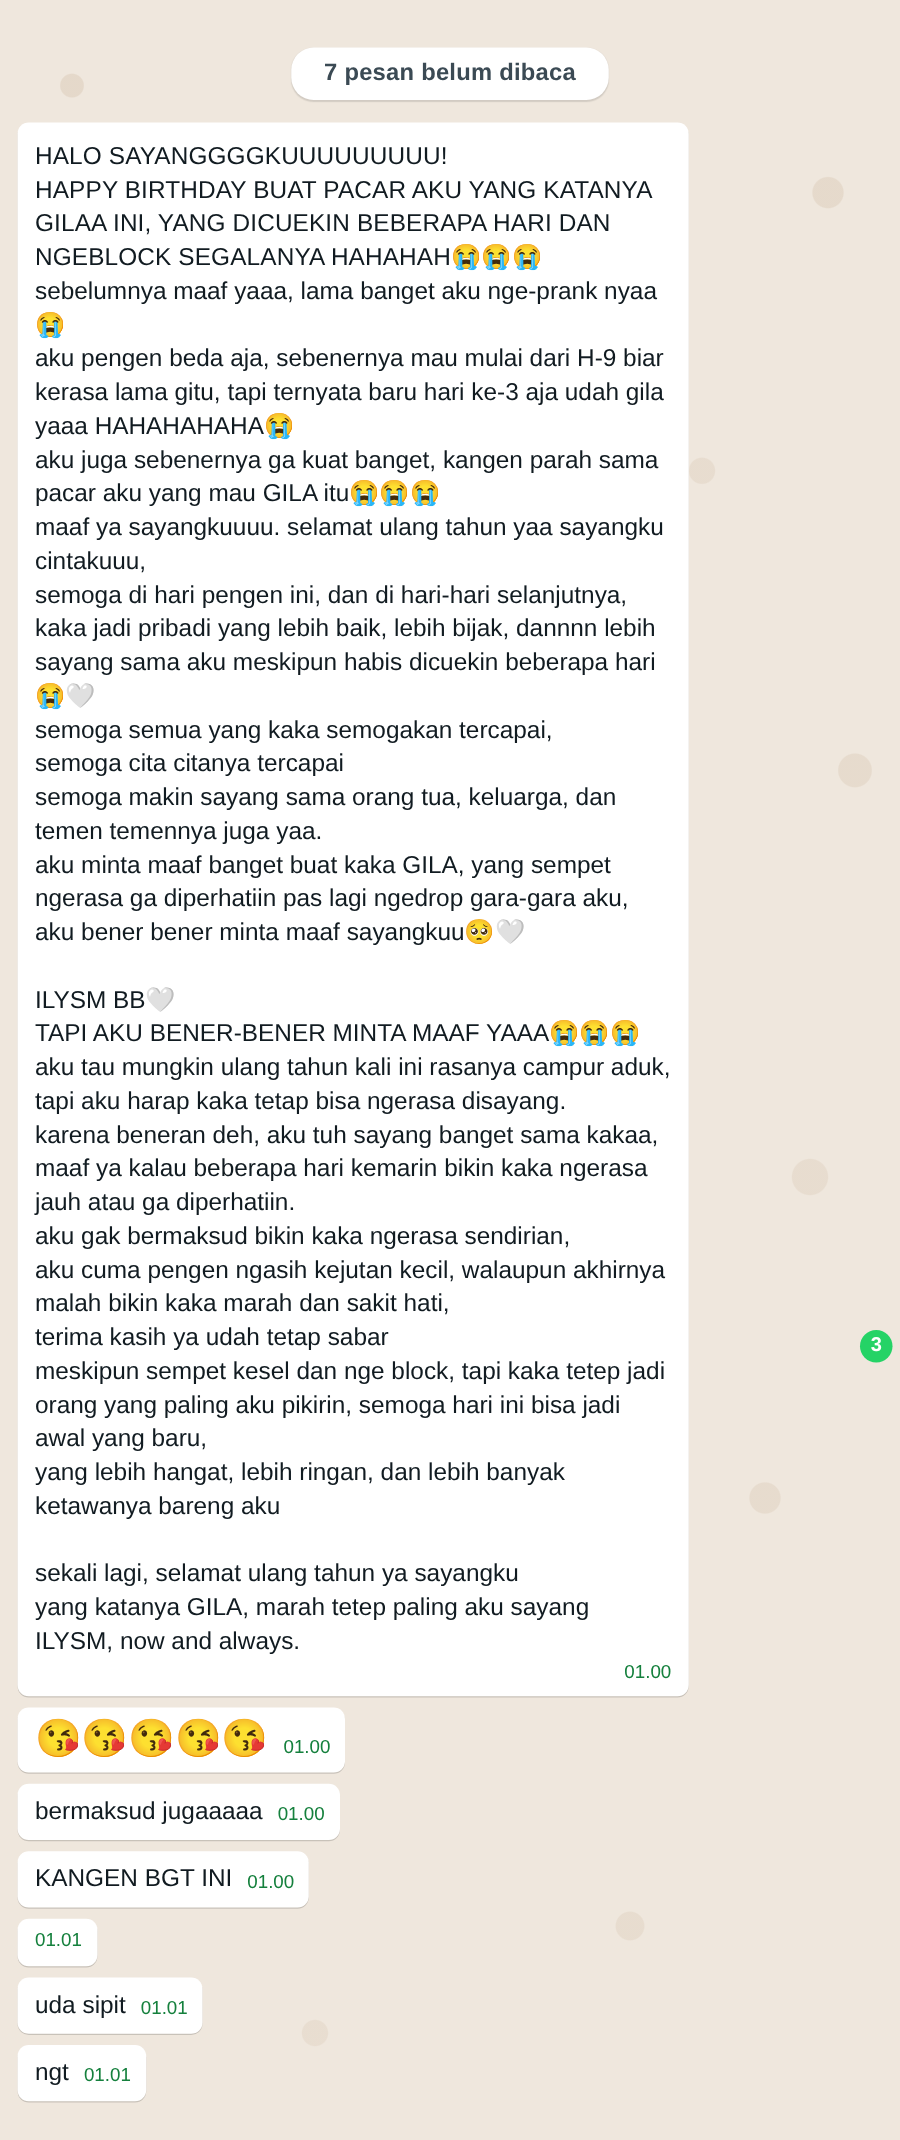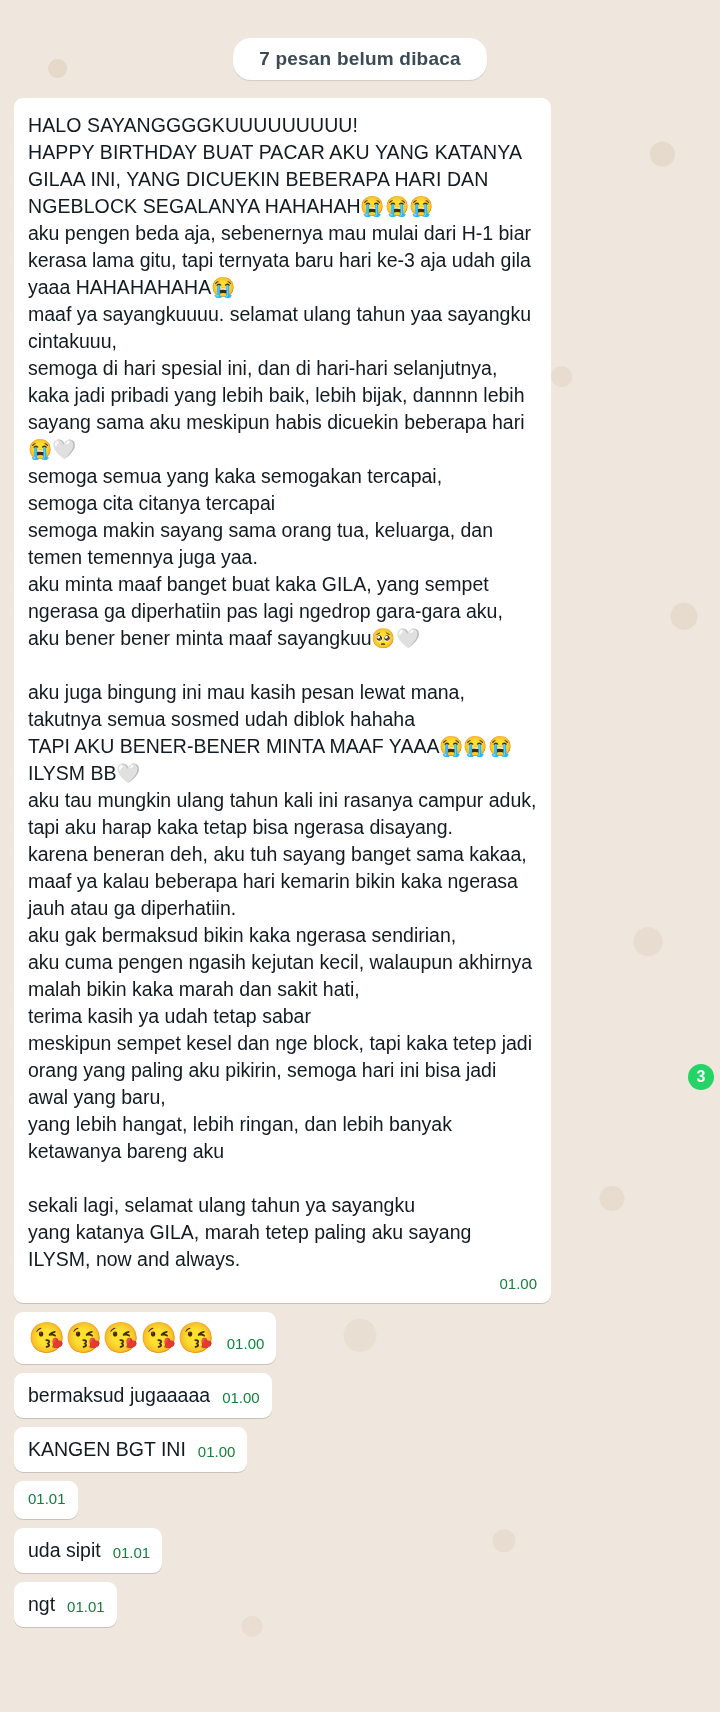--- a/index.html
+++ b/index.html
@@ -139,32 +139,33 @@
 <div id="chat">
 
   <div class="unread-divider">
     <div class="unread-pill">7 pesan belum dibaca</div>
   </div>
 
   <div class="row in">
     <div class="bubble big">
       <div class="msg-text caps">HALO SAYANGGGGKUUUUUUUUU!
 HAPPY BIRTHDAY BUAT PACAR AKU YANG KATANYA GILAA INI, YANG DICUEKIN BEBERAPA HARI DAN NGEBLOCK SEGALANYA HAHAHAH😭😭😭</div>
-      <div class="msg-text">aku pengen beda aja, sebenernya mau mulai dari H-1 biar kerasa lama gitu, tapi ternyata baru hari ke-3 aja udah gila yaaa HAHAHAHAHA😭</div>
+      <div class="msg-text">sebelumnya maaf yaaa, lama banget aku nge-prank nyaa😭</div>
+      <div class="msg-text">aku pengen beda aja, sebenernya mau mulai dari H-9 biar kerasa lama gitu, tapi ternyata baru hari ke-3 aja udah gila yaaa HAHAHAHAHA😭</div>
+      <div class="msg-text">aku juga sebenernya ga kuat banget, kangen parah sama pacar aku yang mau GILA itu😭😭😭</div>
       <div class="msg-text">maaf ya sayangkuuuu. selamat ulang tahun yaa sayangku cintakuuu,
-semoga di hari spesial ini, dan di hari-hari selanjutnya, kaka jadi pribadi yang lebih baik, lebih bijak, dannnn lebih sayang sama aku meskipun habis dicuekin beberapa hari😭🤍</div>
+semoga di hari pengen ini, dan di hari-hari selanjutnya, kaka jadi pribadi yang lebih baik, lebih bijak, dannnn lebih sayang sama aku meskipun habis dicuekin beberapa hari😭🤍</div>
       <div class="msg-text">semoga semua yang kaka semogakan tercapai,
 semoga cita citanya tercapai
 semoga makin sayang sama orang tua, keluarga, dan temen temennya juga yaa.
 aku minta maaf banget buat kaka GILA, yang sempet ngerasa ga diperhatiin pas lagi ngedrop gara-gara aku,
 aku bener bener minta maaf sayangkuu🥺🤍</div>
       <div class="msg-text">&nbsp;</div>
-      <div class="msg-text">aku juga bingung ini mau kasih pesan lewat mana, takutnya semua sosmed udah diblok hahaha</div>
+      <div class="msg-text">ILYSM BB🤍</div>
       <div class="msg-text">TAPI AKU BENER-BENER MINTA MAAF YAAA😭😭😭</div>
-      <div class="msg-text">ILYSM BB🤍</div>
       <div class="msg-text">aku tau mungkin ulang tahun kali ini rasanya campur aduk,
 tapi aku harap kaka tetap bisa ngerasa disayang.
 karena beneran deh, aku tuh sayang banget sama kakaa,
 maaf ya kalau beberapa hari kemarin bikin kaka ngerasa jauh atau ga diperhatiin.
 aku gak bermaksud bikin kaka ngerasa sendirian,
 aku cuma pengen ngasih kejutan kecil, walaupun akhirnya malah bikin kaka marah dan sakit hati,
 terima kasih ya udah tetap sabar
 meskipun sempet kesel dan nge block, tapi kaka tetep jadi orang yang paling aku pikirin, semoga hari ini bisa jadi awal yang baru,
 yang lebih hangat, lebih ringan, dan lebih banyak ketawanya bareng aku</div>
       <div class="msg-text">&nbsp;</div>

